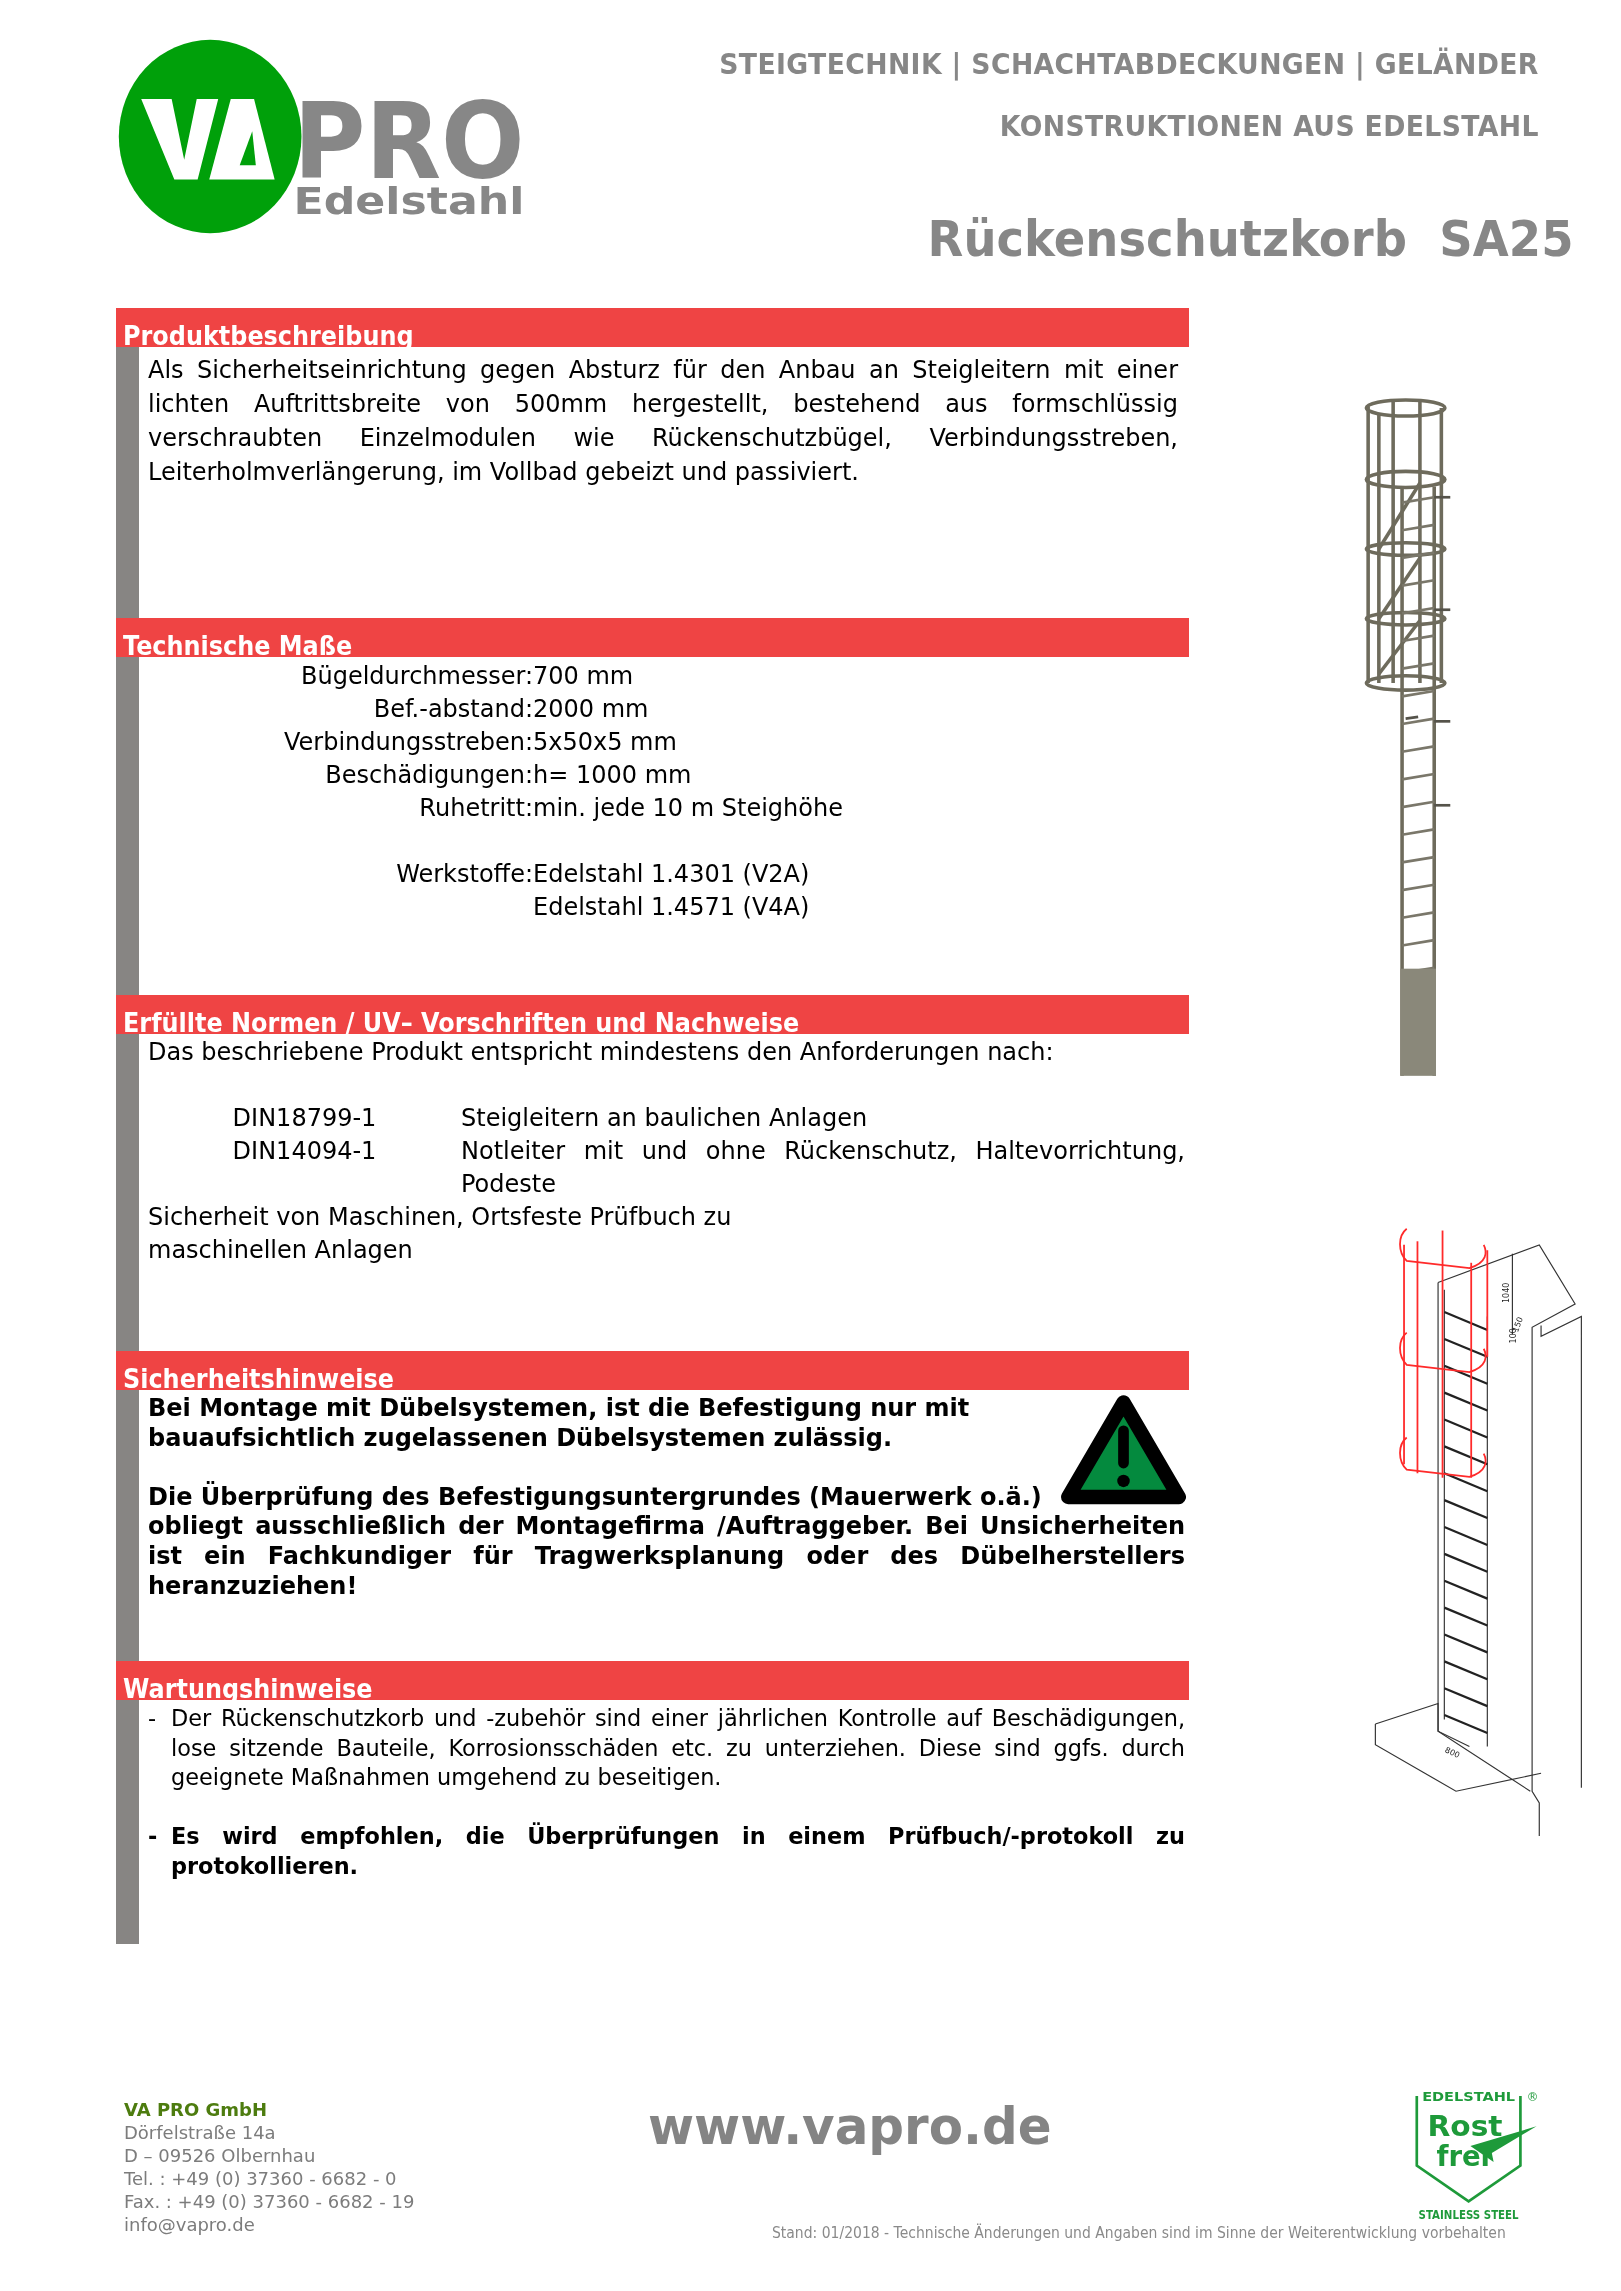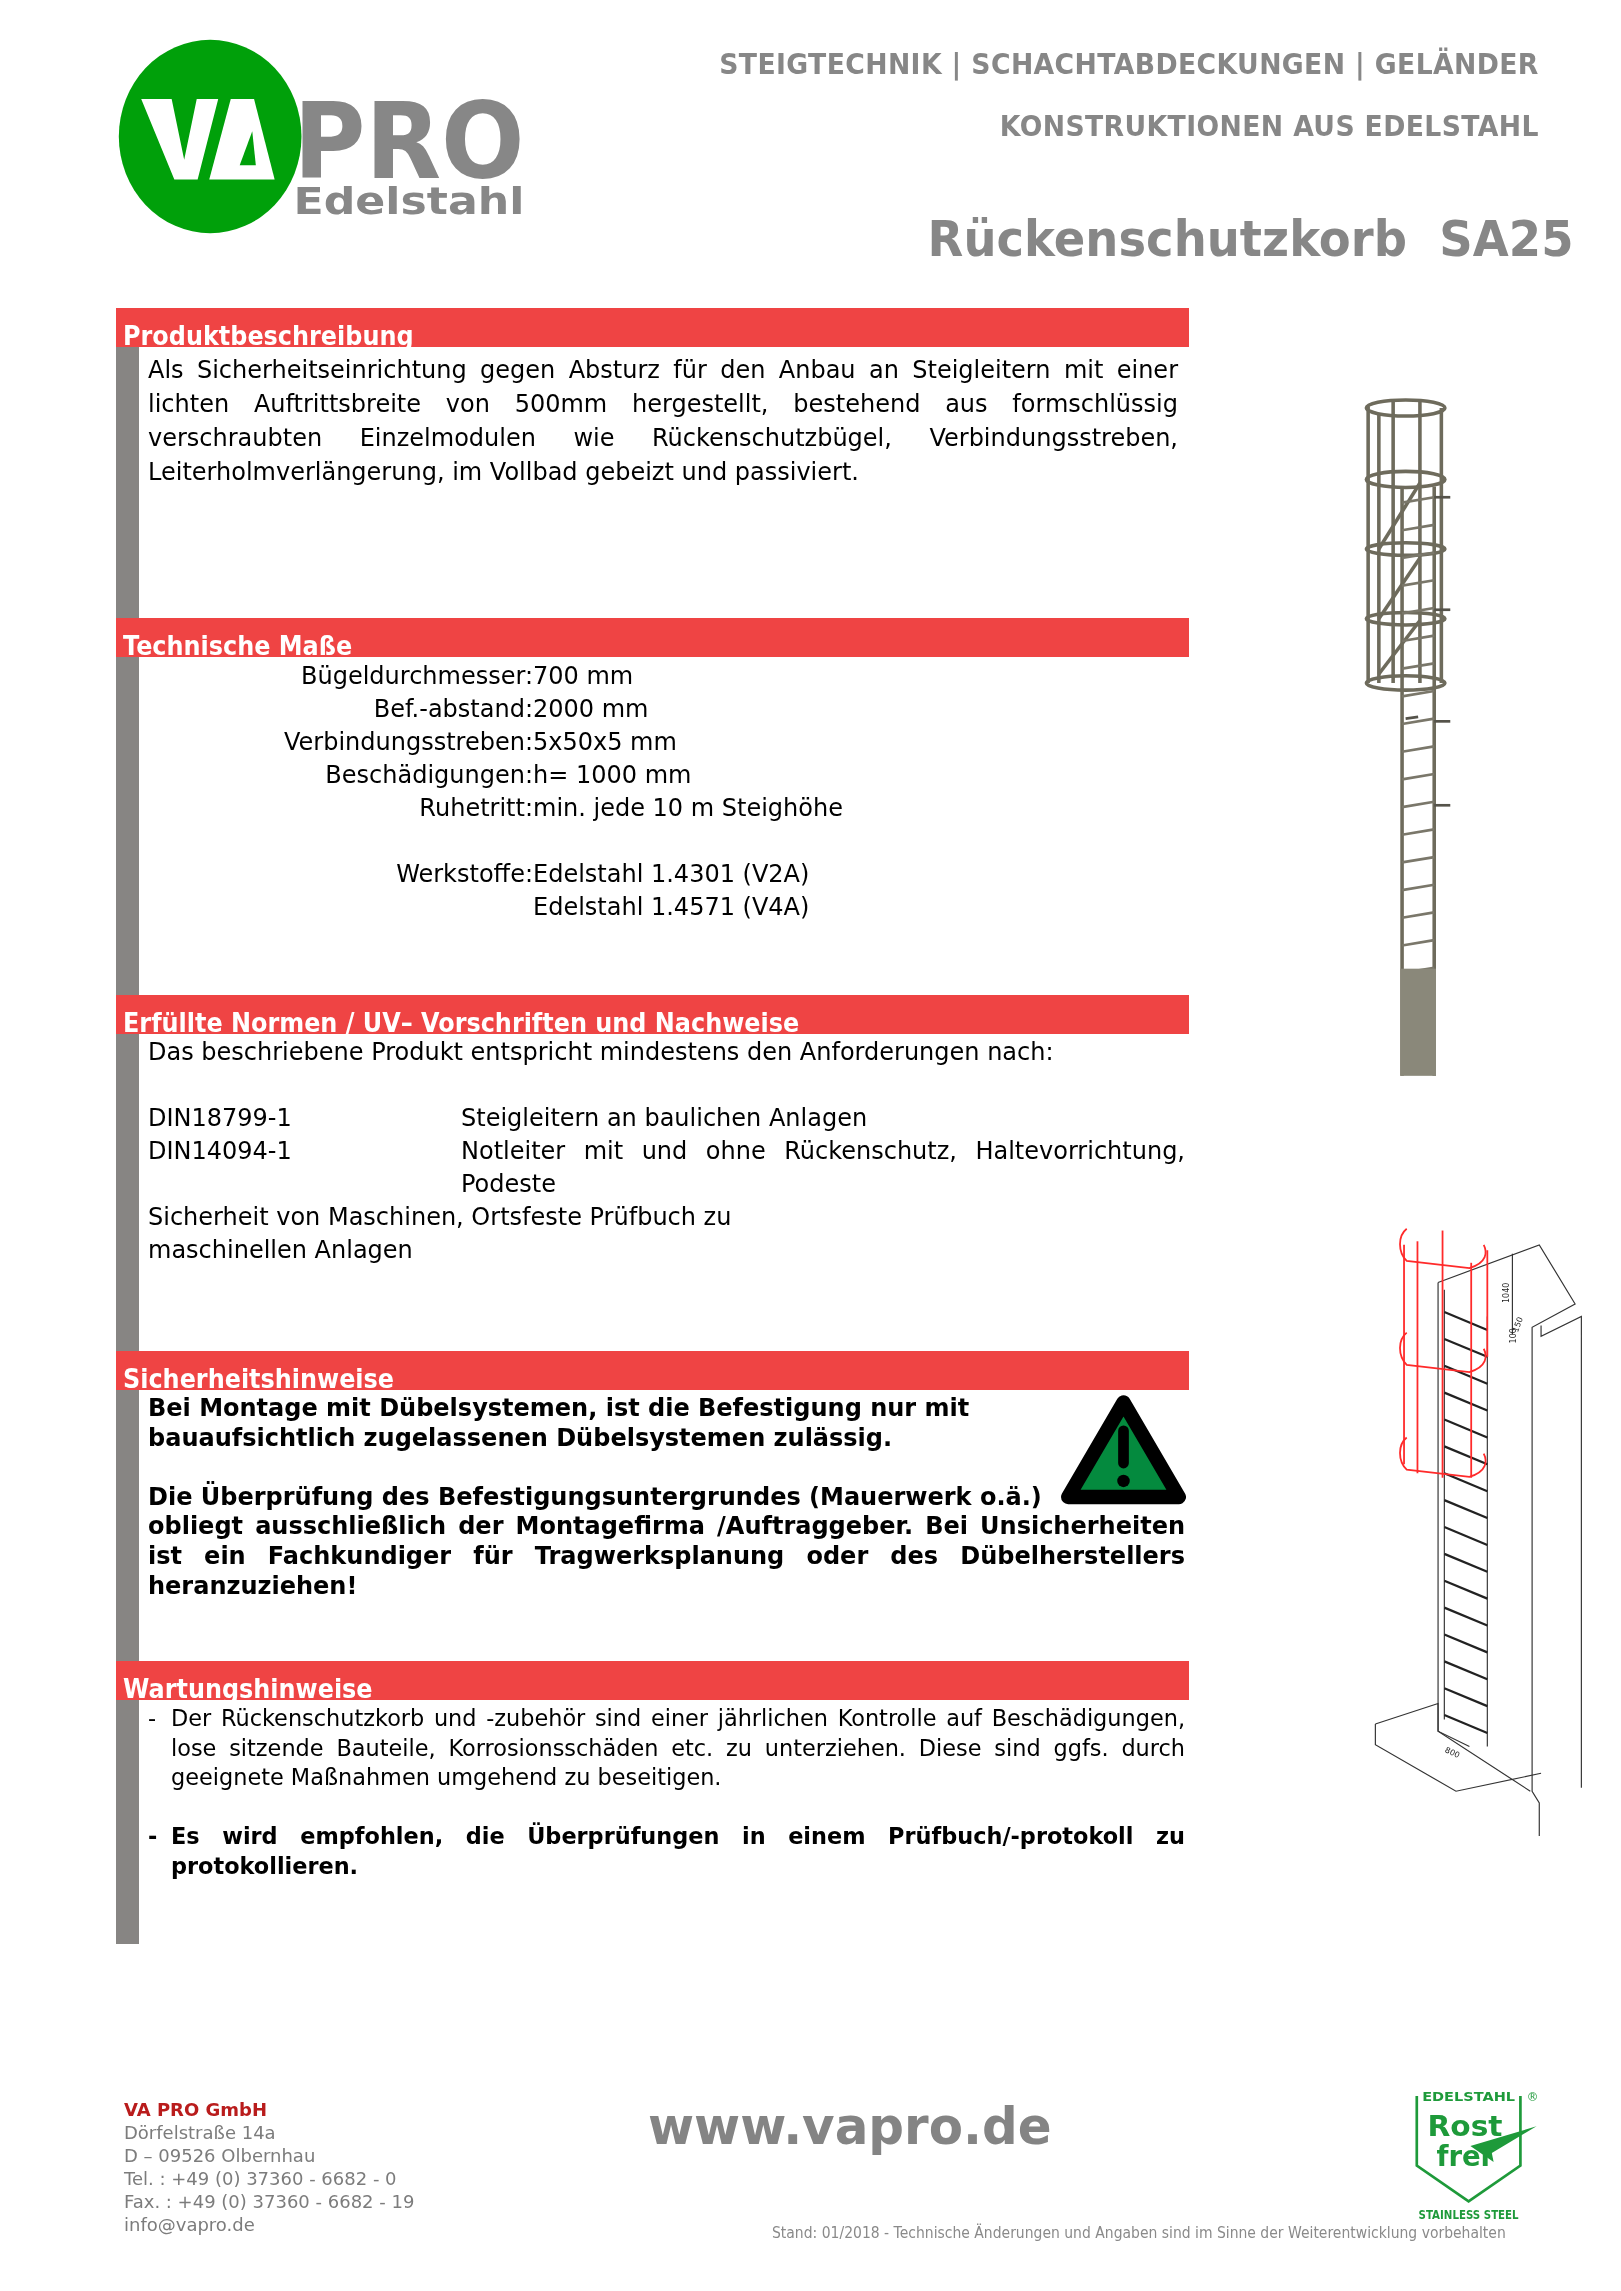--- a/index.html
+++ b/index.html
@@ -21,27 +21,27 @@
   .frame-strip { left: 116px; top: 308px; width: 23px; height: 1636px; background: #878583; }
   .sec-head { left: 116px; width: 1073px; height: 39px; background: #ef4444; }
   .sec-head span { position: absolute; left: 7.2px; bottom: -3.6px; color: #fff; font-weight: bold;
                    font-size: 26px; white-space: nowrap; transform: scaleX(0.92); transform-origin: left center; }
   .sec-body { left: 148px; width: 1037px; font-size: 24px; line-height: 33px; }
   .sec-body .row { display: flex; }
   .just { text-align: justify; text-align-last: left; }
 
   
   .tlabel { width: 385px; text-align: right; }
-  .nlabel { width: 313px; flex-shrink: 0; }
+  .nlabel { width: 313px; flex-shrink: 0; text-align: center; }
 
   .bold { font-weight: bold; }
 
   
   .addr { left: 124px; top: 2098px; color: #7c7c7c; font-size: 18px; line-height: 23px; }
-  .addr .bold { color: #b91c1c; }
+  .addr .bold { color: #4d7c0f; }
   .web { left: 648px; top: 2096px; font-weight: bold; font-size: 52px; color: #848484;
          transform: scaleX(0.96); transform-origin: left center; }
   .stand { left: 772px; top: 2224px; font-size: 15px; color: #8a8a8a; white-space: nowrap;
            transform: scaleX(0.93); transform-origin: left center; }
   .rost { left: 1406px; top: 2087px; width: 152px; height: 134px; }
 
   .ladder1 { left: 1361px; top: 387px; width: 125px; height: 708px; }
   .ladder2 { left: 1308px; top: 1218px; width: 287px; height: 618px; }
   .warn { left: 1061px; top: 1395px; width: 125px; height: 112px; }
 </style>

